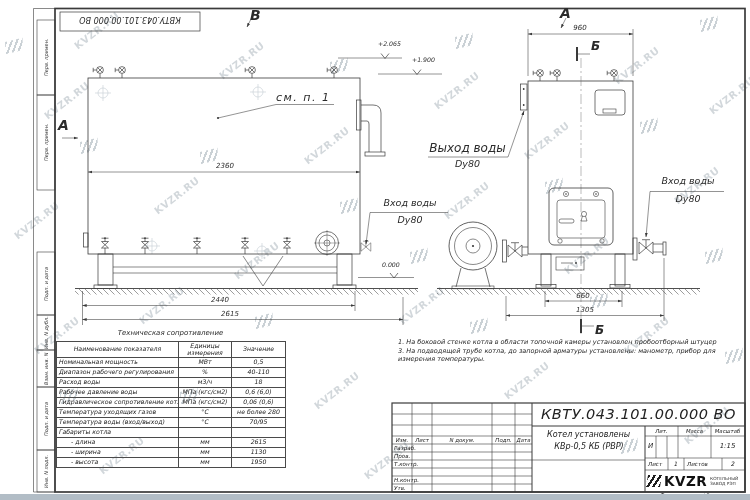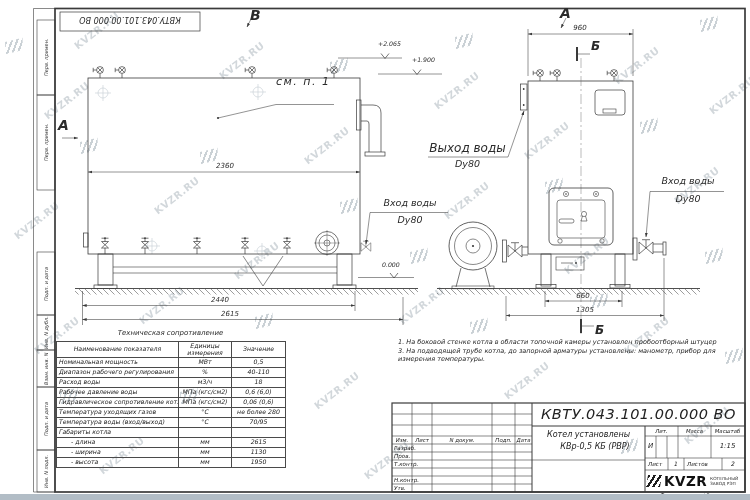--- a/index.html
+++ b/index.html
@@ -361,21 +361,21 @@
   <span class="vlbl" style="top:350px;height:37px">Взам. инв. N</span>
   <span class="vlbl" style="top:387px;height:63px">Подп. и дата</span>
   <span class="vlbl" style="top:450px;height:42px">Инв. N подл.</span>
 
   <span class="lbl" style="left:250px;top:8px;font-size:14px;font-weight:bold">В</span>
   <span class="lbl" style="left:560px;top:6px;font-size:14px;font-weight:bold">А</span>
   <span class="lbl" style="left:58px;top:118px;font-size:14px;font-weight:bold">А</span>
   <span class="lbl" style="left:591px;top:40px;font-size:12px;font-weight:bold">Б</span>
   <span class="lbl" style="left:595px;top:324px;font-size:12px;font-weight:bold">Б</span>
 
-  <span class="lbl" style="left:276px;top:76px;font-size:11px;letter-spacing:1.5px">см. п. 1</span>
+  <span class="lbl" style="left:276px;top:92px;font-size:11px;letter-spacing:1.5px">см. п. 1</span>
   <span class="lbl ctr" style="left:195px;top:163px;width:60px;font-size:7px">2360</span>
   <span class="lbl ctr" style="left:190px;top:297px;width:60px;font-size:7px">2440</span>
   <span class="lbl ctr" style="left:200px;top:311px;width:60px;font-size:7px">2615</span>
   <span class="lbl ctr" style="left:550px;top:25px;width:60px;font-size:7px">960</span>
   <span class="lbl ctr" style="left:553px;top:292.5px;width:60px;font-size:7px">660</span>
   <span class="lbl ctr" style="left:555px;top:307px;width:60px;font-size:7px">1305</span>
 
   <span class="lbl" style="left:378px;top:41px;font-size:6.2px">+2.065</span>
   <span class="lbl" style="left:412px;top:57px;font-size:6.2px">+1.900</span>
   <span class="lbl" style="left:382px;top:262px;font-size:6.2px">0.000</span>
@@ -470,21 +470,21 @@
   <span class="tb ctr" style="left:412px;top:437.5px;width:20px;font-size:5.4px">Лист</span>
   <span class="tb ctr" style="left:432px;top:437.5px;width:60px;font-size:5.4px">N докум.</span>
   <span class="tb ctr" style="left:492px;top:437.5px;width:23px;font-size:5.4px">Подп.</span>
   <span class="tb ctr" style="left:515px;top:437.5px;width:17px;font-size:5.4px">Дата</span>
   <span class="tb" style="left:394px;top:445.5px;font-size:5.6px">Разраб.</span>
   <span class="tb" style="left:394px;top:453.5px;font-size:5.6px">Пров.</span>
   <span class="tb" style="left:394px;top:461.5px;font-size:5.6px">Т.контр.</span>
   <span class="tb" style="left:394px;top:477.5px;font-size:5.6px">Н.контр.</span>
   <span class="tb" style="left:394px;top:485.5px;font-size:5.6px">Утв.</span>
   <span class="tb ctr" style="left:533px;top:431px;width:111px;font-size:8px">Котел установлены</span>
-  <span class="tb ctr" style="left:533px;top:443px;width:124px;font-size:8px">КВр-0,5 КБ (РВР)</span>
+  <span class="tb ctr" style="left:533px;top:443px;width:112px;font-size:8px">КВр-0,5 КБ (РВР)</span>
   <span class="tb ctr" style="left:645px;top:428.5px;width:33px;font-size:5.4px">Лит.</span>
   <span class="tb ctr" style="left:678px;top:428.5px;width:33px;font-size:5.4px">Масса</span>
   <span class="tb ctr" style="left:711px;top:428.5px;width:33px;font-size:5.4px">Масштаб</span>
   <span class="tb ctr" style="left:645px;top:443px;width:11px;font-size:7px">И</span>
   <span class="tb ctr" style="left:711px;top:443px;width:33px;font-size:7px">1:15</span>
   <span class="tb" style="left:648px;top:461.5px;font-size:5.6px">Лист</span>
   <span class="tb ctr" style="left:668px;top:461px;width:16px;font-size:6px">1</span>
   <span class="tb" style="left:687px;top:461.5px;font-size:5.6px">Листов</span>
   <span class="tb ctr" style="left:722px;top:461px;width:22px;font-size:6px">2</span>
 

